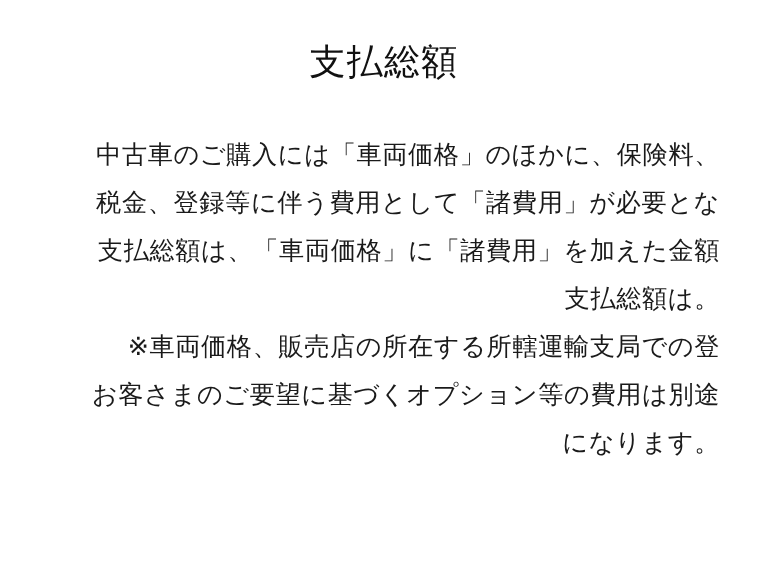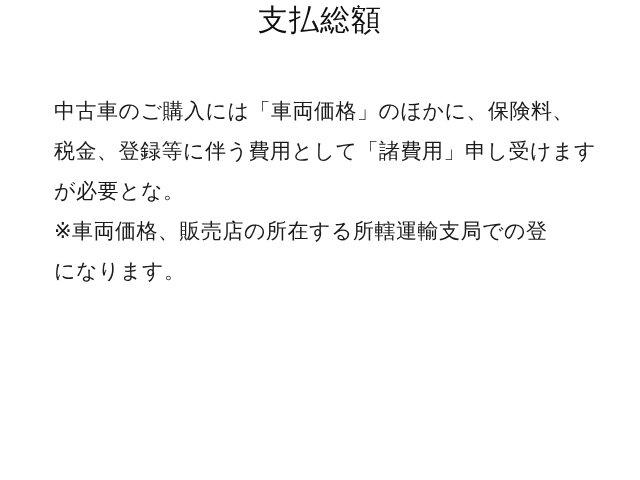--- a/index.html
+++ b/index.html
@@ -20,39 +20,43 @@
     height: 480px;
     box-sizing: border-box;
     background: #ffffff;
   }
   .title {
     text-align: center;
     font-size: 30px;
     font-weight: 400;
     letter-spacing: 1px;
     margin: 0;
+    padding-top: 32px;
     color: #111111;
   }
   .body-block {
-    margin: 18px;
+    margin: 4px;
     padding: 32px 36px 0 36px;
+    text-align: right;
   }
   .line {
     font-size: 21px;
     line-height: 40px;
     letter-spacing: 0.5px;
     color: #1a1a1a;
     white-space: pre;
   }
 </style>
 </head>
 <body>
 
 <div class="page">
   <h1 class="title">支払総額</h1>
   <div class="body-block">
     <div class="line">中古車のご購入には「車両価格」のほかに、保険料、</div>
-    <div class="line">税金、登録等に伴う費用として「諸費用」申し受けます</div>
-    <div class="line">が必要とな。</div>
+    <div class="line">税金、登録等に伴う費用として「諸費用」が必要とな</div>
+    <div class="line">支払総額は、「車両価格」に「諸費用」を加えた金額</div>
+    <div class="line">支払総額は。</div>
     <div class="line">※車両価格、販売店の所在する所轄運輸支局での登</div>
+    <div class="line">お客さまのご要望に基づくオプション等の費用は別途</div>
     <div class="line">になります。</div>
   </div>
 </div>
 
 </body></html>

